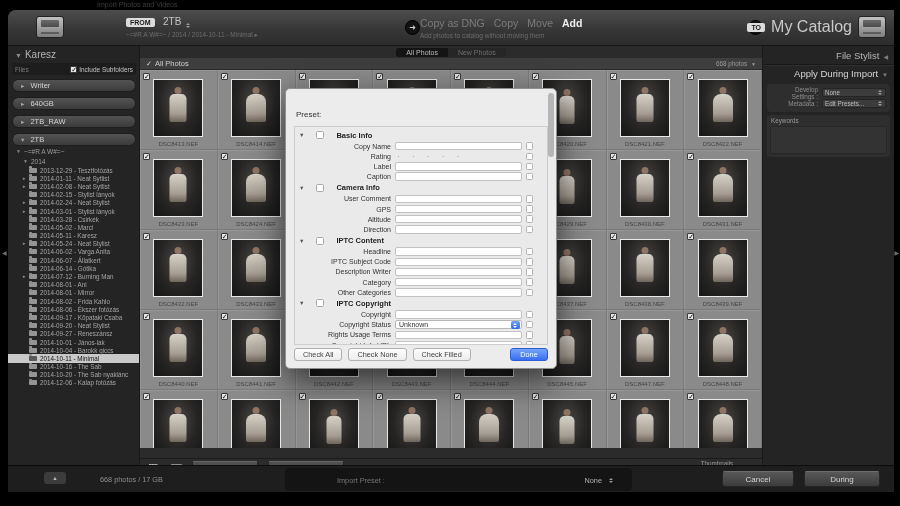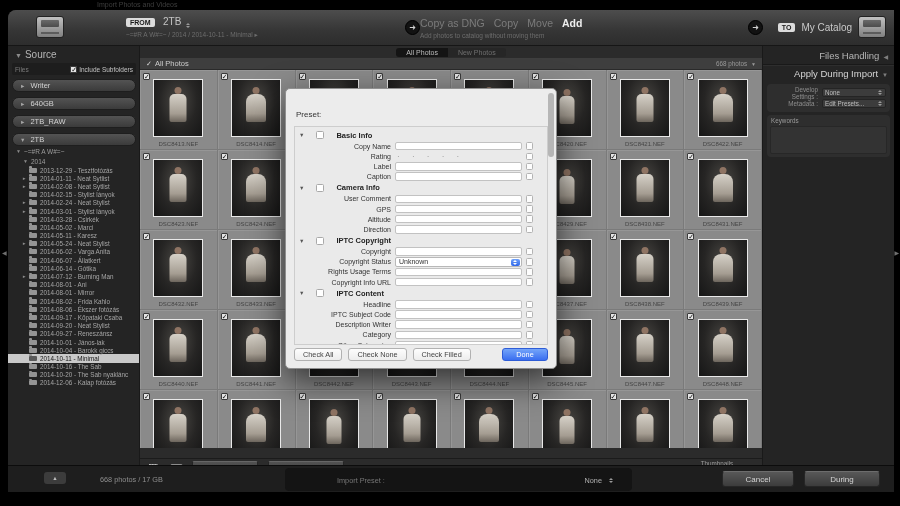--- a/index.html
+++ b/index.html
@@ -28,21 +28,21 @@
   .from-device { position:absolute; left:155px; top:6px; font-size:10px; color:#c4c4c4; }
   .from-path { position:absolute; left:118px; top:21px; font-size:6.5px; color:#6d6d6d; }
   .nav-arrow { position:absolute; width:15px; height:15px; border-radius:50%; background:#121212;
     border:1px solid #000; color:#d0d0d0; font-size:8px; line-height:13px; text-align:center; top:10px; }
   .nav-arrow.a-left { left:397px; } .nav-arrow.a-right { left:740px; }
   #action-switch { position:absolute; left:412px; top:7px; display:flex; gap:9px; }
   #action-switch .action { font-size:10.5px; color:#7b7b7b;text-align:center; }
   #action-switch .action.active { color:#efefef; font-weight:bold; }
   .action-subtitle { position:absolute; left:412px; top:22px; font-size:6.5px; color:#6d6d6d; }
   .to-group { position:absolute; right:8px; top:6px; display:flex; align-items:center; gap:6px; }
-  .to-target { font-size:10px; color:#c9c9c9; }
+  .to-target { font-size:16px; color:#c9c9c9; }
 
   
   .left-panel { position:absolute; left:0; top:36px; width:132px; height:419px; background:#242424;
     border-right:1px solid #191919; }
   .source-header { position:absolute; left:7px; top:3px; font-size:10px; color:#b5b5b5; }
   .source-header .disc { font-size:7px; color:#8b8b8b; margin-right:3px; }
   .files-row { position:absolute; left:4px; right:3px; top:17px; height:12px; background:#1d1d1d;
     display:flex; align-items:center; font-size:6.5px; padding:0 3px; border-radius:2px; }
   .files-label { color:#7b7b7b; flex:1; }
   .cb { display:inline-block; width:7px; height:7px; background:#e6e6e6; border:1px solid #3a3a3a;
@@ -170,21 +170,21 @@
   .dlg-label { width:92px; text-align:right; font-size:7px; color:#333; flex:none; }
   .dlg-input { flex:1; height:8.5px; background:#fff; border:1px solid #c2c2c2; border-radius:2px; }
   .dlg-rating { flex:1; font-size:8px; color:#9a9a9a; letter-spacing:5px; padding-left:2px; }
   .dlg-select { flex:1; position:relative; height:9.5px; background:#fff; border:1px solid #b8b8b8;
     border-radius:2px; font-size:7px; color:#333; padding:0 3px; line-height:8.5px; }
   .dlg-select .blue-stepper { top:0.5px; width:9px; height:7.5px; }
   .dlg-check { width:7.5px; height:7.5px; background:#fdfdfd; border:1px solid #b3b3b3; border-radius:1.5px; flex:none; }
   .dlg-buttons { position:absolute; left:8px; right:8px; bottom:7px; height:13px; display:flex; gap:6px; }
   .dlg-btn { height:13px; padding:0 8px; background:linear-gradient(#fdfdfd,#ededed); border:1px solid #b1b1b1;
     border-radius:3px; font-size:7.3px; color:#444; display:flex; align-items:center; }
-  .dlg-done { margin-left:auto; width:46px; justify-content:center; background:linear-gradient(#74a5f9,#3a6ef0);
+  .dlg-done { margin-left:auto; width:38px; justify-content:center; background:linear-gradient(#74a5f9,#3a6ef0);
     border-color:#2e5cd6; color:#fff; }
 </style>
 </head>
 <body>
 
 <div id="window-title">Import Photos and Videos</div>
 <div class="edge-arrow left">◀</div>
 <div class="edge-arrow right">▶</div>
 
 <div id="app-window">
@@ -207,21 +207,21 @@
     <div class="action-subtitle">Add photos to catalog without moving them</div>
     <div class="nav-arrow a-right">➜</div>
     <div class="to-group">
       <span class="io-badge">TO</span>
       <span class="to-target">My Catalog</span>
       <div class="drive-icon"></div>
     </div>
   </div>
 
   <div class="left-panel">
-    <div class="source-header"><span class="disc">▼</span><span>Source</span></div>
+    <div class="source-header"><span class="disc">▼</span><span>Karesz</span></div>
     <div class="files-row">
       <span class="files-label">Files</span>
       <span class="cb checked"></span>
       <span class="subfolders-label">Include Subfolders</span>
     </div>
     <div id="volume-list">
         <div class="volume-bar">
           <span class="disc">►</span>
           <span class="vol-name">Writer</span>
         </div>
@@ -617,21 +617,21 @@
         <div class="thumb-label">Thumbnails</div>
         <div class="thumb-slider">
           <div class="thumb-track"></div>
           <div class="thumb-handle"></div>
         </div>
       </div>
     </div>
   </div>
 
   <div class="right-panel">
-    <div class="rp-header fh-pos"><span>Files Handling</span><span class="side-disc">◀</span></div>
+    <div class="rp-header fh-pos"><span>File Stylist</span><span class="side-disc">◀</span></div>
     <div class="rp-divider"></div>
     <div class="rp-header adi-pos"><span>Apply During Import</span><span class="side-disc">▼</span></div>
     <div class="adi-box">
       <div class="adi-row">
         <span class="adi-label">Develop Settings :</span>
         <span class="dark-select">
             <span class="val">None</span>
             <span class="stepper gray">
               <i class="up"></i>
               <i class="dn"></i>
@@ -727,20 +727,52 @@
         <div class="dlg-row">
           <span class="dlg-label">Direction</span>
           <span class="dlg-input"></span>
           <span class="dlg-check"></span>
         </div>
       </div>
       <div class="dlg-section">
         <div class="dlg-sec-header">
           <span class="disc">▼</span>
           <span class="dlg-sec-check"></span>
+          <span class="dlg-sec-title">IPTC Content</span>
+        </div>
+        <div class="dlg-row">
+          <span class="dlg-label">Headline</span>
+          <span class="dlg-input"></span>
+          <span class="dlg-check"></span>
+        </div>
+        <div class="dlg-row">
+          <span class="dlg-label">IPTC Subject Code</span>
+          <span class="dlg-input"></span>
+          <span class="dlg-check"></span>
+        </div>
+        <div class="dlg-row">
+          <span class="dlg-label">Description Writer</span>
+          <span class="dlg-input"></span>
+          <span class="dlg-check"></span>
+        </div>
+        <div class="dlg-row">
+          <span class="dlg-label">Category</span>
+          <span class="dlg-input"></span>
+          <span class="dlg-check"></span>
+        </div>
+        <div class="dlg-row">
+          <span class="dlg-label">Other Categories</span>
+          <span class="dlg-input"></span>
+          <span class="dlg-check"></span>
+        </div>
+      </div>
+      <div class="dlg-section">
+        <div class="dlg-sec-header">
+          <span class="disc">▼</span>
+          <span class="dlg-sec-check"></span>
           <span class="dlg-sec-title">IPTC Copyright</span>
         </div>
         <div class="dlg-row">
           <span class="dlg-label">Copyright</span>
           <span class="dlg-input"></span>
           <span class="dlg-check"></span>
         </div>
         <div class="dlg-row">
           <span class="dlg-label">Copyright Status</span>
           <span class="dlg-select"><span>Unknown</span><span class="blue-stepper">
@@ -755,52 +787,20 @@
           <span class="dlg-label">Rights Usage Terms</span>
           <span class="dlg-input"></span>
           <span class="dlg-check"></span>
         </div>
         <div class="dlg-row">
           <span class="dlg-label">Copyright Info URL</span>
           <span class="dlg-input"></span>
           <span class="dlg-check"></span>
         </div>
       </div>
-      <div class="dlg-section">
-        <div class="dlg-sec-header">
-          <span class="disc">▼</span>
-          <span class="dlg-sec-check"></span>
-          <span class="dlg-sec-title">IPTC Content</span>
-        </div>
-        <div class="dlg-row">
-          <span class="dlg-label">Headline</span>
-          <span class="dlg-input"></span>
-          <span class="dlg-check"></span>
-        </div>
-        <div class="dlg-row">
-          <span class="dlg-label">IPTC Subject Code</span>
-          <span class="dlg-input"></span>
-          <span class="dlg-check"></span>
-        </div>
-        <div class="dlg-row">
-          <span class="dlg-label">Description Writer</span>
-          <span class="dlg-input"></span>
-          <span class="dlg-check"></span>
-        </div>
-        <div class="dlg-row">
-          <span class="dlg-label">Category</span>
-          <span class="dlg-input"></span>
-          <span class="dlg-check"></span>
-        </div>
-        <div class="dlg-row">
-          <span class="dlg-label">Other Categories</span>
-          <span class="dlg-input"></span>
-          <span class="dlg-check"></span>
-        </div>
-      </div>
     </div>
   <div class="dlg-scrollbar"></div>
   <div class="dlg-buttons">
     <div id="dlg-left-buttons" style="display:flex;gap:6px">
         <div class="dlg-btn">Check All</div>
         <div class="dlg-btn">Check None</div>
         <div class="dlg-btn">Check Filled</div>
       </div>
     <div class="dlg-btn dlg-done">Done</div>
   </div>

